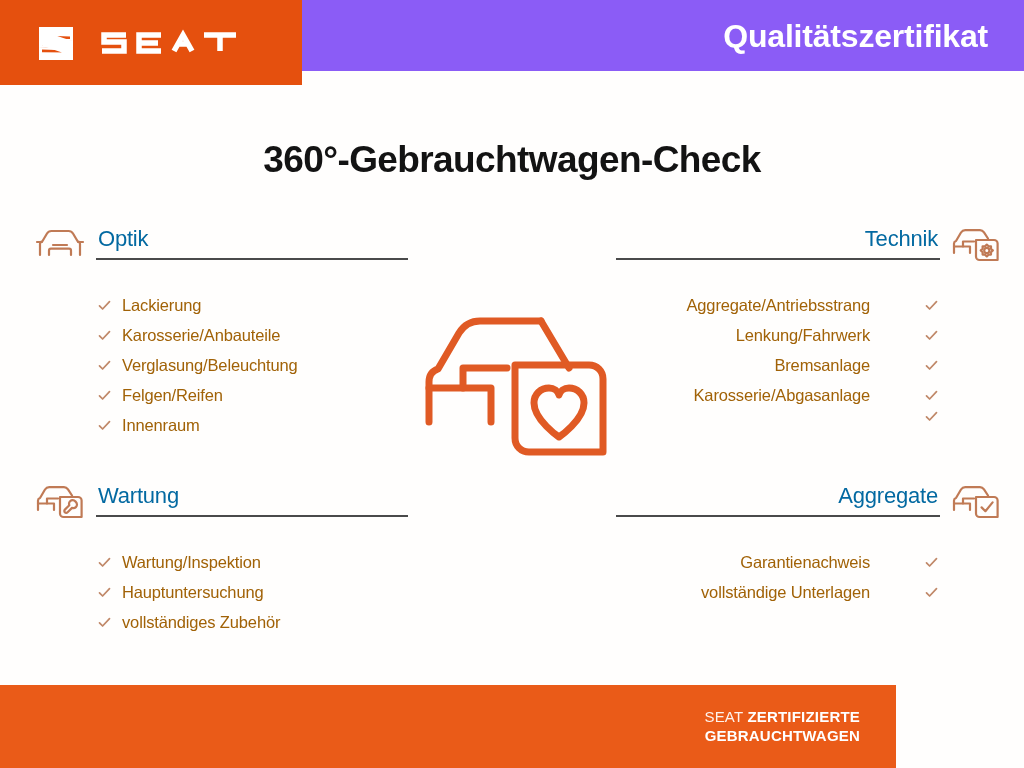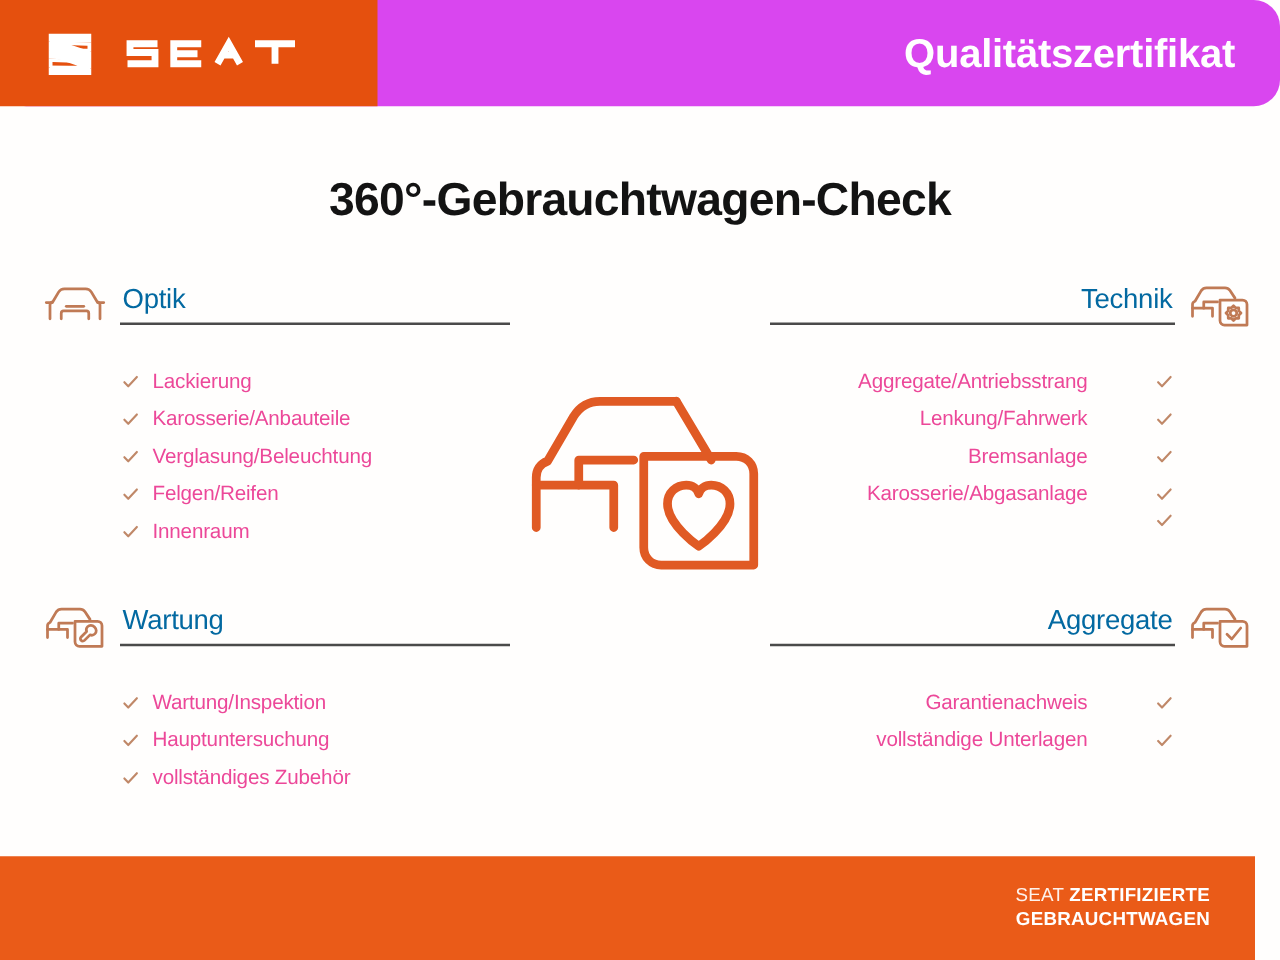--- a/index.html
+++ b/index.html
@@ -16,23 +16,22 @@
     position: relative;
     width: 1024px;
     height: 768px;
     background: #fffefd;
   }
 
   
   .header {
     position: absolute;
     left: 0; top: 0;
-    width: 1024px; height: 85px;
-    background: #d946ef;
-    border-radius: 21px;
+    width: 1024px; height: 71px;
+    background: #8b5cf6;
   }
   .header-left-band {
     position: absolute;
     left: 0; top: 0;
     width: 302px; height: 85px;
     background: #E5500E;
   }
   .logo-wrap {
     position: absolute;
     left: 34px; top: 21px;
@@ -111,21 +110,21 @@
   .sec-garantie .sec-rule { left: 0; right: 62px; }
 
   .sec-list {
     list-style: none;
     margin-top: 22px;
   }
   .sec-list li {
     display: flex;
     align-items: center;
     font-size: 16.5px;
-    color: #ec4899;
+    color: #a16207;
     line-height: 30px;
     letter-spacing: -0.15px;
     white-space: nowrap;
   }
   .left-list li  { justify-content: flex-start; padding-left: 64px; }
   .right-list li { justify-content: flex-end;   padding-right: 64px; gap: 44px; }
 
   .check {
     flex: 0 0 auto;
     width: 13px; height: 13px;
@@ -139,21 +138,21 @@
     position: absolute;
     left: 419px; top: 300px;
     width: 194px; height: 178px;
   }
   .center-graphic svg { display: block; width: 194px; height: 178px; }
 
   
   .footer {
     position: absolute;
     left: 0; top: 685px;
-    width: 1004px; height: 83px;
+    width: 896px; height: 83px;
     background: #EA5B18;
   }
   .footer-claim {
     position: absolute;
     right: 36px; top: 22px;
     text-align: right;
     color: #ffffff;
     font-size: 15px;
     line-height: 19px;
     letter-spacing: 0.2px;

